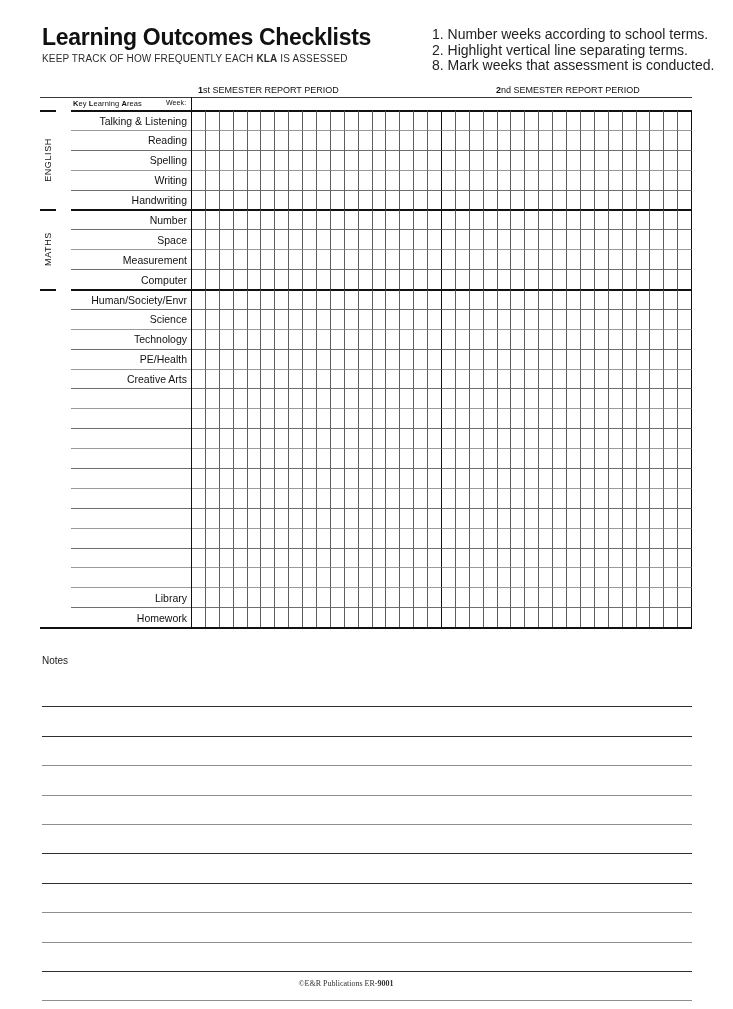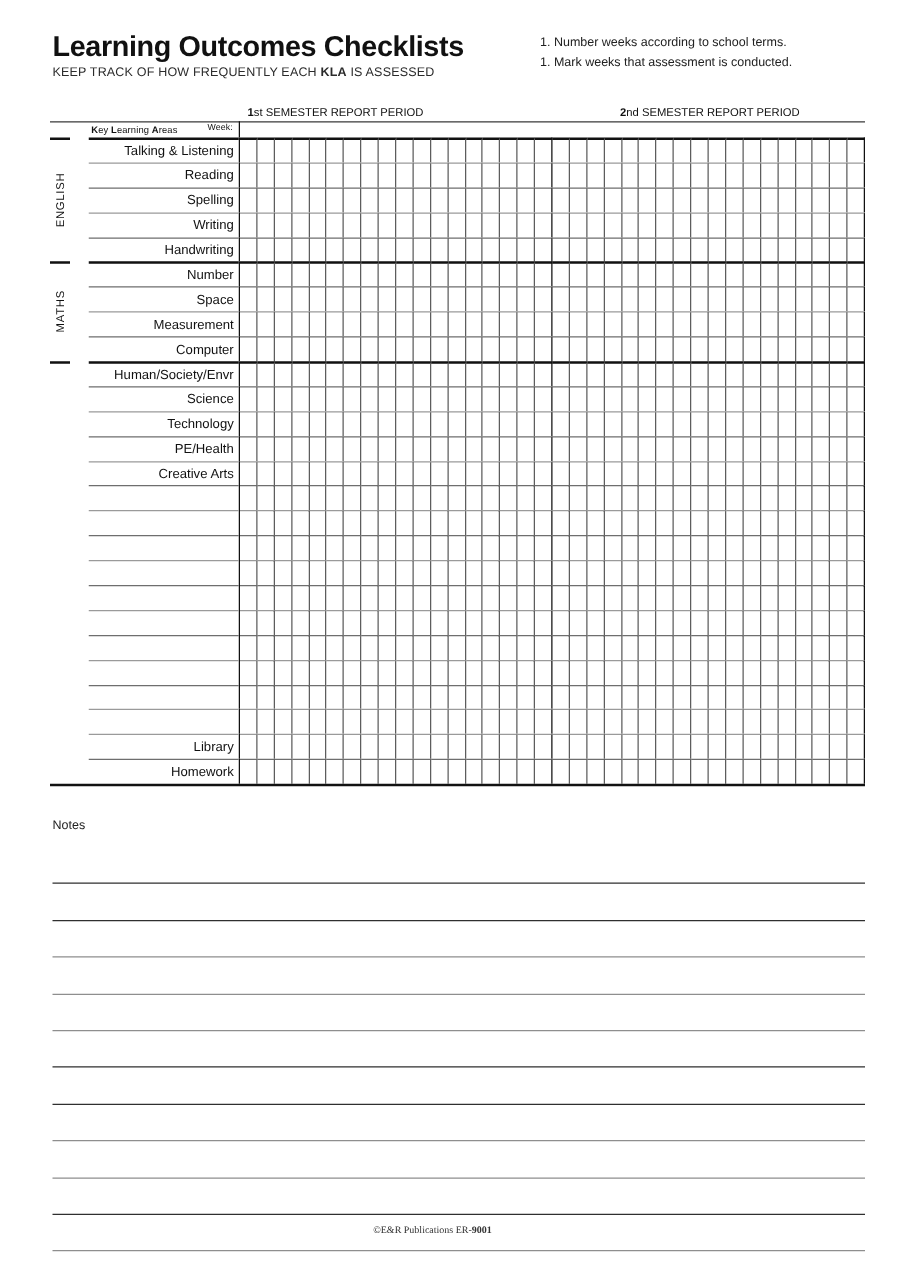--- a/index.html
+++ b/index.html
@@ -48,21 +48,21 @@
   }
   .subtitle b { font-weight: bold; }
 
   .instructions {
     position: absolute;
     left: 432px;
     top: 27px;
     width: 270px;
   }
   .instr-line {
-    font-size: 10px;
+    font-size: 14px;
     line-height: 15.5px;
     color: #222;
     white-space: nowrap;
   }
 
   
   .sem-caption {
     position: absolute;
     font-size: 9px;
     color: #111;
@@ -238,21 +238,22 @@
 
 <div class="page">
 
   <div class="header">
     <div class="title">Learning Outcomes Checklists</div>
     <div class="subtitle"><span>KEEP TRACK OF HOW FREQUENTLY EACH </span><b>KLA</b><span> IS ASSESSED</span></div>
   </div>
 
   <div class="instructions">
     <div class="instr-line">1. Number weeks according to school terms.</div>
-    <div class="instr-line">1. Mark weeks that assessment is conducted.</div>
+    <div class="instr-line">2. Highlight vertical line separating terms.</div>
+    <div class="instr-line">8. Mark weeks that assessment is conducted.</div>
   </div>
 
   <div class="sem-caption" id="sem1"><b>1</b><span>st SEMESTER REPORT PERIOD</span></div>
   <div class="sem-caption" id="sem2"><b>2</b><span>nd SEMESTER REPORT PERIOD</span></div>
 
   <div class="table-wrap">
     <div class="rule-top"></div>
     <div id="table-body">
         <div class="t-row head-row">
           <div class="grp-cell"></div>

